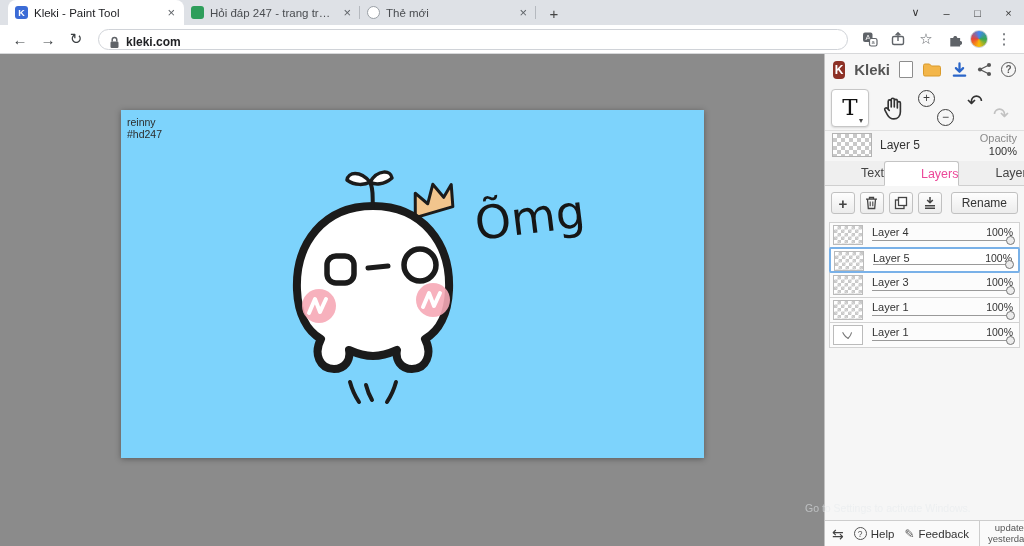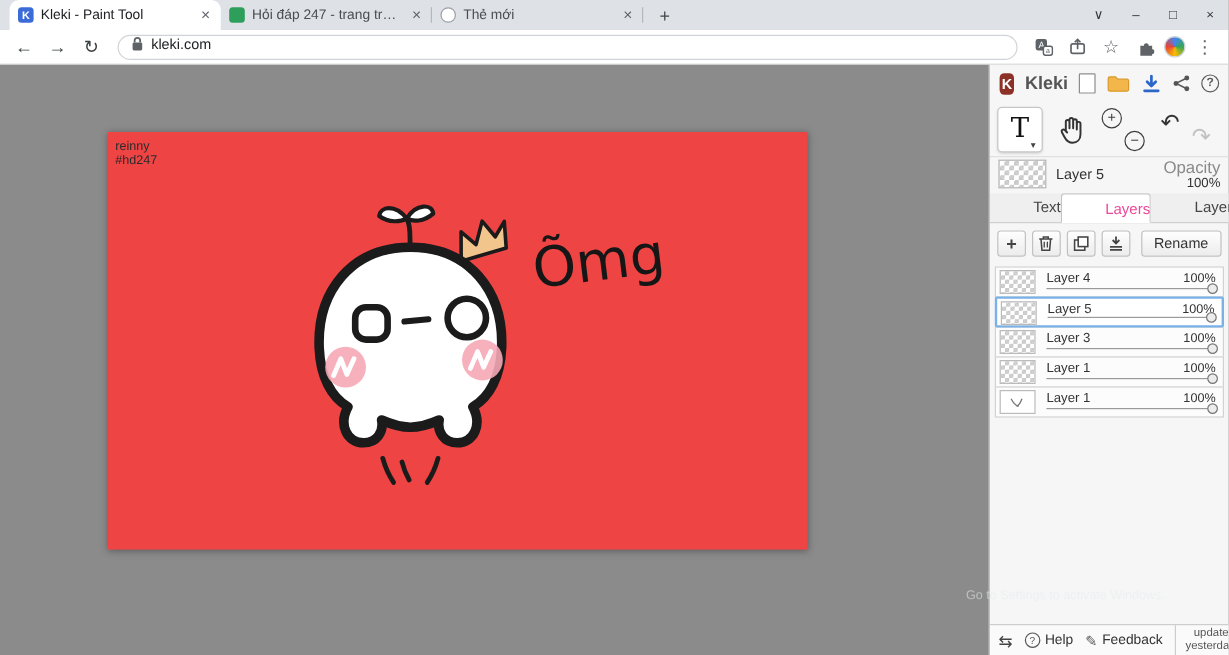--- a/index.html
+++ b/index.html
@@ -19,35 +19,35 @@
   .fav-kleki { background:#3b6bd6; }
   .fav-hoidap { background:#2e9e5b; }
   .fav-new { background:#fff; border:1.5px solid #9aa0a6; border-radius:50%; }
   .newtab-btn { width:24px; height:24px; display:flex; align-items:center; justify-content:center; font-size:15px; color:#444; margin-left:6px; cursor:pointer; }
   .win-controls { display:flex; align-items:center; height:25px; }
   .win-btn { width:31px; height:25px; display:flex; align-items:center; justify-content:center; font-size:11px; color:#333; cursor:pointer; }
 
   
   .toolbar { position:absolute; top:25px; left:0; right:0; height:29px; background:#fff; display:flex; align-items:center; padding:0 8px; gap:4px; border-bottom:1px solid #d7d8da; }
   .nav-btn { width:24px; height:24px; display:flex; align-items:center; justify-content:center; font-size:15px; color:#3c4043; border-radius:50%; cursor:pointer; }
-  .omnibox { flex:1; height:21px; background:#fff; border:1px solid #d0d3d8; border-radius:11px; display:flex; align-items:flex-start; gap:6px; padding:0 10px; margin:0 6px; }
+  .omnibox { flex:1; height:21px; background:#fff; border:1px solid #d0d3d8; border-radius:11px; display:flex; align-items:flex-end; gap:6px; padding:0 10px; margin:0 6px;font-weight:bold; }
   .omnibox-url { font-size:12px; color:#202124; }
   .tb-icon { width:24px; height:24px; display:flex; align-items:center; justify-content:center; color:#5f6368; font-size:14px; cursor:pointer; }
   .avatar { width:18px; height:18px; border-radius:50%; background:conic-gradient(#4285f4,#34a853,#fbbc05,#ea4335,#4285f4); border:1px solid #cfd2d6; cursor:pointer; }
 
   
   .content { position:absolute; top:54px; left:0; right:0; bottom:0; }
   .canvas-area { position:absolute; left:0; top:0; bottom:0; width:824px; background:#8b8b8b; }
-  .paint-canvas { position:absolute; left:90px; top:56px; width:583px; height:348px; background:#ef4444; box-shadow:0 1px 6px rgba(0,0,0,.35); }
+  .paint-canvas { position:absolute; left:121px; top:56px; width:583px; height:348px; background:#7dd3fc; box-shadow:0 1px 6px rgba(0,0,0,.35); }
   .canvas-sig { position:absolute; top:6px; left:6px; font-size:10.5px; line-height:12px; color:#2b2b2b; }
   .drawing-svg { position:absolute; inset:0; width:100%; height:100%; }
 
   .activate { position:absolute; left:805px; top:433px; z-index:40; pointer-events:none; color:rgba(235,238,240,.62); }
   .activate .l1 { font-size:16px; }
-  .activate .l2 { font-size:10.5px; margin-top:3px; color:rgba(230,233,236,.55); }
+  .activate .l2 { font-size:10.5px; margin-top:15px; color:rgba(230,233,236,.55); }
 
   
   .panel { position:absolute; right:0; top:0; bottom:0; width:200px; background:#f6f6f6; border-left:1px solid #c2c2c2; display:flex; flex-direction:column; }
   .panel-top { height:31px; display:flex; align-items:center; gap:9px; padding:0 8px; }
   .logo-badge { width:18px; height:18px; background:#8d3126; border-radius:4px; color:#fff; font-weight:bold; font-size:12px; display:flex; align-items:center; justify-content:center; }
   .logo-text { font-size:15px; font-weight:bold; color:#555; margin-right:auto; }
   .pt-icon { display:flex; align-items:center; justify-content:center; cursor:pointer; }
   .newpage { width:14px; height:17px; background:#fff; border:1.5px solid #8d8d8d; border-radius:1px; }
   .help-circle { width:15px; height:15px; border:1.6px solid #5a5a5a; border-radius:50%; color:#5a5a5a; font-size:10px; font-weight:bold; display:flex; align-items:center; justify-content:center; }
 
@@ -63,21 +63,21 @@
   .undo-cell { width:48px; height:40px; position:relative; }
   .undo-g { position:absolute; left:2px; top:2px; font-size:19px; color:#333; cursor:pointer; }
   .redo-g { position:absolute; right:4px; bottom:2px; font-size:19px; color:#c2c2c2; cursor:pointer; }
 
   .checker { background-color:#fff; background-image:linear-gradient(45deg,#c9c9c9 25%,transparent 25%,transparent 75%,#c9c9c9 75%),linear-gradient(45deg,#c9c9c9 25%,transparent 25%,transparent 75%,#c9c9c9 75%); background-size:8px 8px; background-position:0 0,4px 4px; }
 
   .cur-layer { height:28px; display:flex; align-items:center; gap:8px; padding:0 7px; }
   .cur-thumb { width:40px; height:24px; border:1px solid #b3b3b3; }
   .cur-name { font-size:12px; color:#333; flex:1; }
   .cur-op { text-align:right; line-height:1; }
-  .cur-op .lab { font-size:14px; color:#8a8a8a; }
+  .cur-op .lab { font-size:11px; color:#8a8a8a; }
   .cur-op .val { font-size:11px; color:#333; margin-top:2px; }
 
   .panel-tabs { height:25px; display:flex; align-items:stretch; background:#efefef; border-bottom:1px solid #cfcfcf; margin-top:2px; }
   .ptab { flex:1; display:flex; align-items:center; justify-content:center; font-size:12.5px; color:#444; cursor:pointer;padding-left:36px; }
   .ptab.active { background:#fff; border:1px solid #c4c4c4; border-bottom-color:#fff; border-radius:3px 3px 0 0; margin-bottom:-1px; color:#ec4899; }
 
   .actions-row { height:34px; display:flex; align-items:center; padding:0 6px; gap:5px; }
   .act-btn { width:26px; height:22px; border:1px solid #c1c1c1; border-radius:3px; background:linear-gradient(#fefefe,#ececec); display:flex; align-items:center; justify-content:center; color:#444; cursor:pointer; }
   .act-plus { font-size:15px; font-weight:bold; line-height:1; }
   .rename-btn { margin-left:4px; height:22px; padding:0 10px; border:1px solid #c1c1c1; border-radius:3px; background:linear-gradient(#fefefe,#ececec); font-size:12px; color:#333; display:flex; align-items:center; cursor:pointer; }

